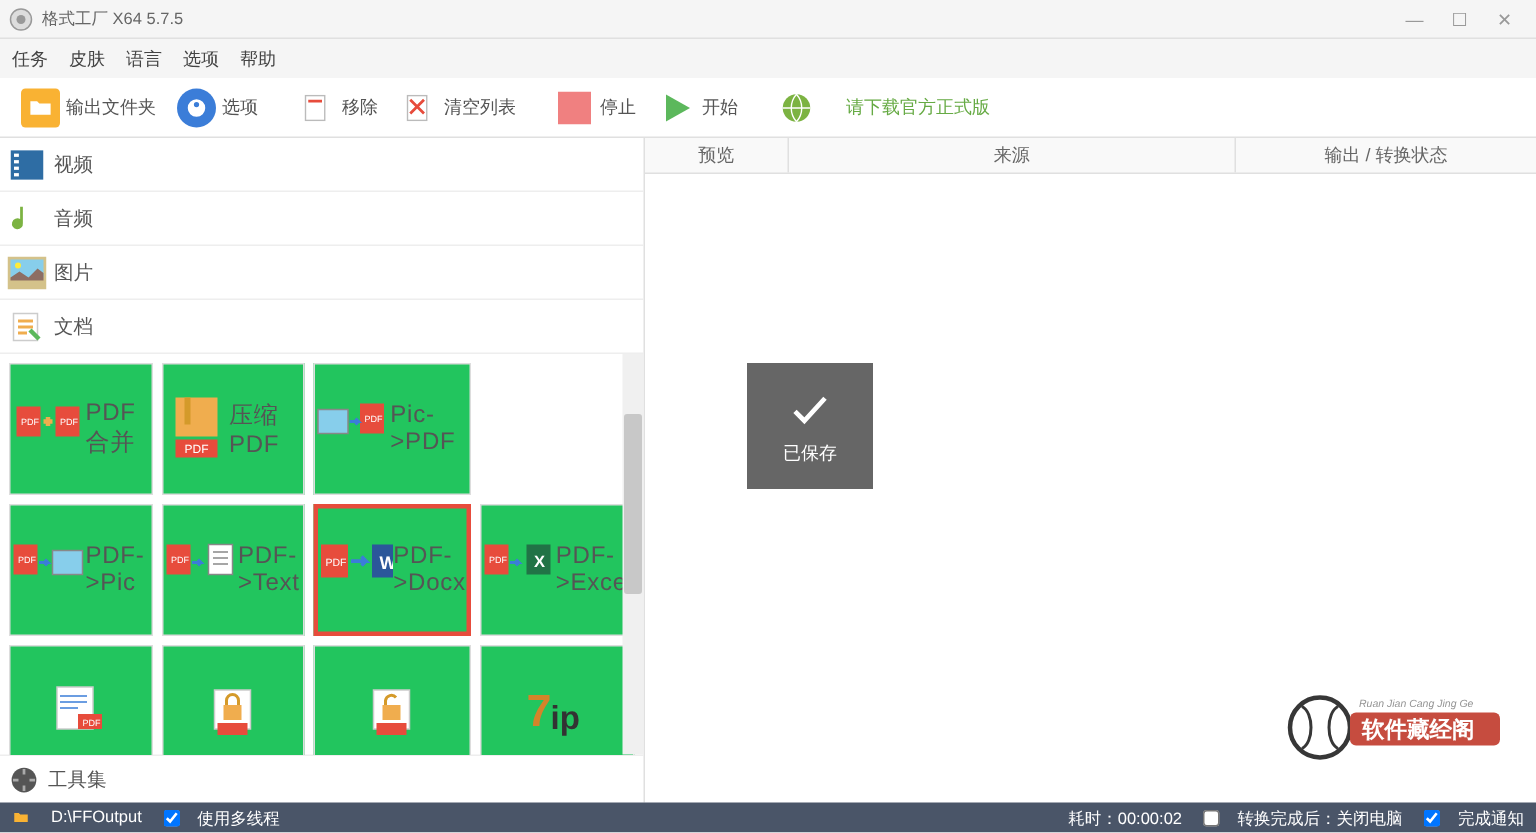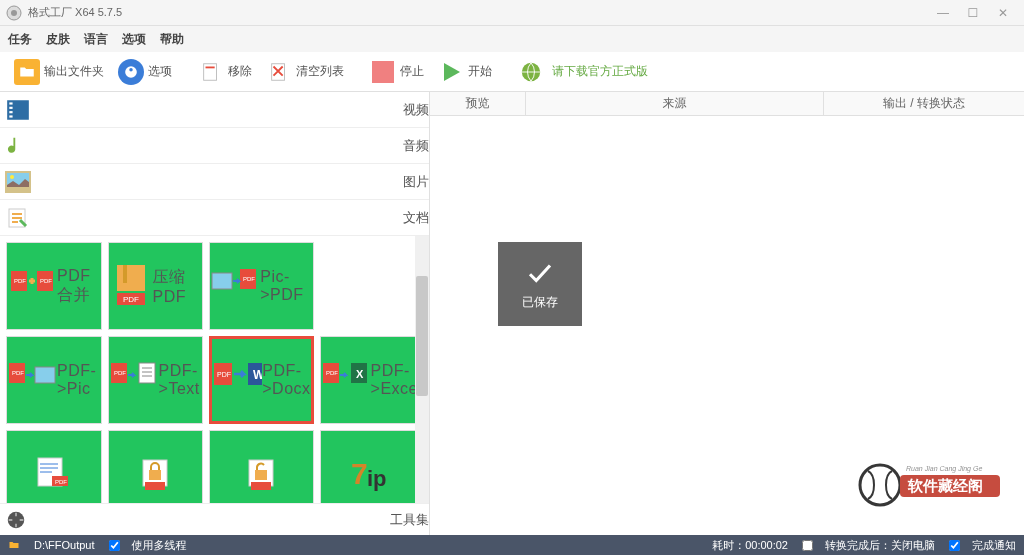--- a/index.html
+++ b/index.html
@@ -4,34 +4,34 @@
 <style>
 * { margin: 0; padding: 0; box-sizing: border-box; font-family: "Microsoft YaHei", Arial, sans-serif; }
 body { width: 1024px; height: 555px; background: #fff; font-size: 12px; overflow: hidden; position: relative; }
 
 .titlebar { height: 26px; background: #f5f5f5; display: flex; align-items: center; padding: 0 6px; border-bottom: 1px solid #e0e0e0; }
 .titlebar .app-icon { width: 16px; height: 16px; margin-right: 6px; }
 .titlebar .title { flex: 1; color: #666; font-size: 11px; }
 .winbtn { width: 30px; height: 20px; text-align: center; line-height: 20px; color: #999; cursor: pointer; }
 
 .menubar { height: 26px; background: #f5f5f5; display: flex; align-items: center; padding: 0 8px; gap: 14px; color: #444; }
-.menubar span { cursor: pointer; font-weight: bold; }
+.menubar span { cursor: pointer; }
 
 .toolbar { height: 40px; background: #fff; display: flex; align-items: center; padding: 0 8px; gap: 2px; border-bottom: 1px solid #e0e0e0; }
 .tool-btn { display: flex; align-items: center; gap: 4px; padding: 2px 6px; cursor: pointer; color: #555; }
 .tool-icon { width: 26px; height: 26px; border-radius: 3px; display: flex; align-items: center; justify-content: center; }
 .tool-sep { width: 10px; }
-.download-link { color: #66aa44; margin-left: 4px; }
+.download-link { color: #66aa44; margin-left: 16px; }
 
 .main { display: flex; height: calc(100% - 112px); }
 
 .left-panel { width: 430px; border-right: 1px solid #e0e0e0; display: flex; flex-direction: column; }
 .category { height: 36px; display: flex; align-items: center; border-bottom: 1px solid #eee; cursor: pointer; }
 .cat-icon { width: 36px; height: 36px; display: flex; align-items: center; justify-content: center; }
-.cat-label { flex: 1; text-align: right; color: #555; font-size: 13px; }
+.cat-label { flex: 1; text-align: left; color: #555; font-size: 13px; }
 
 .grid-area { flex: 1; overflow-y: auto; padding: 6px; position: relative; }
 .grid { display: grid; grid-template-columns: repeat(4, 1fr); gap: 6px; }
 .cell { border: 1px solid #ddd; height: 88px; display: flex; flex-direction: row; align-items: center; justify-content: center; cursor: pointer; background: #22c55e; position: relative; }
 .cell.sel { border: 3px solid #e74c3c; }
 .cell-icon { width: 50px; height: 44px; display: flex; align-items: center; justify-content: center; margin-bottom: 2px; }
 .cell-label { font-size: 16px; color: #555; letter-spacing: .5px; }
 
 .bottom-cat { height: 32px; border-top: 1px solid #eee; display: flex; align-items: center; cursor: pointer; }
 .bottom-cat .cat-icon { width: 32px; height: 32px; }

